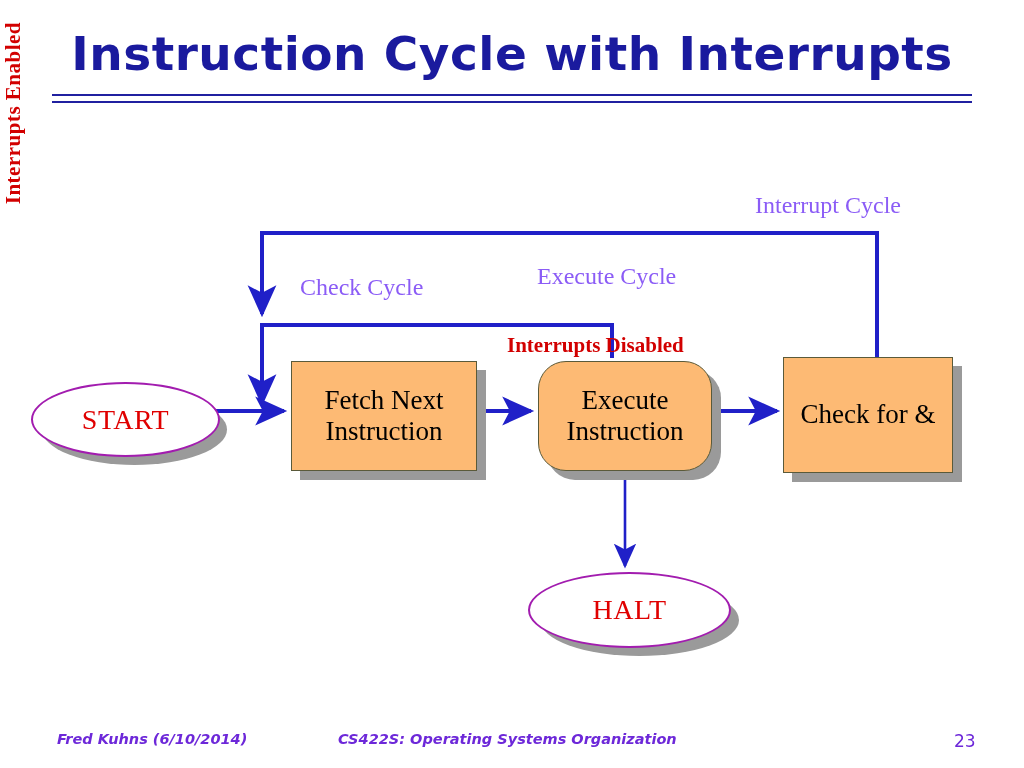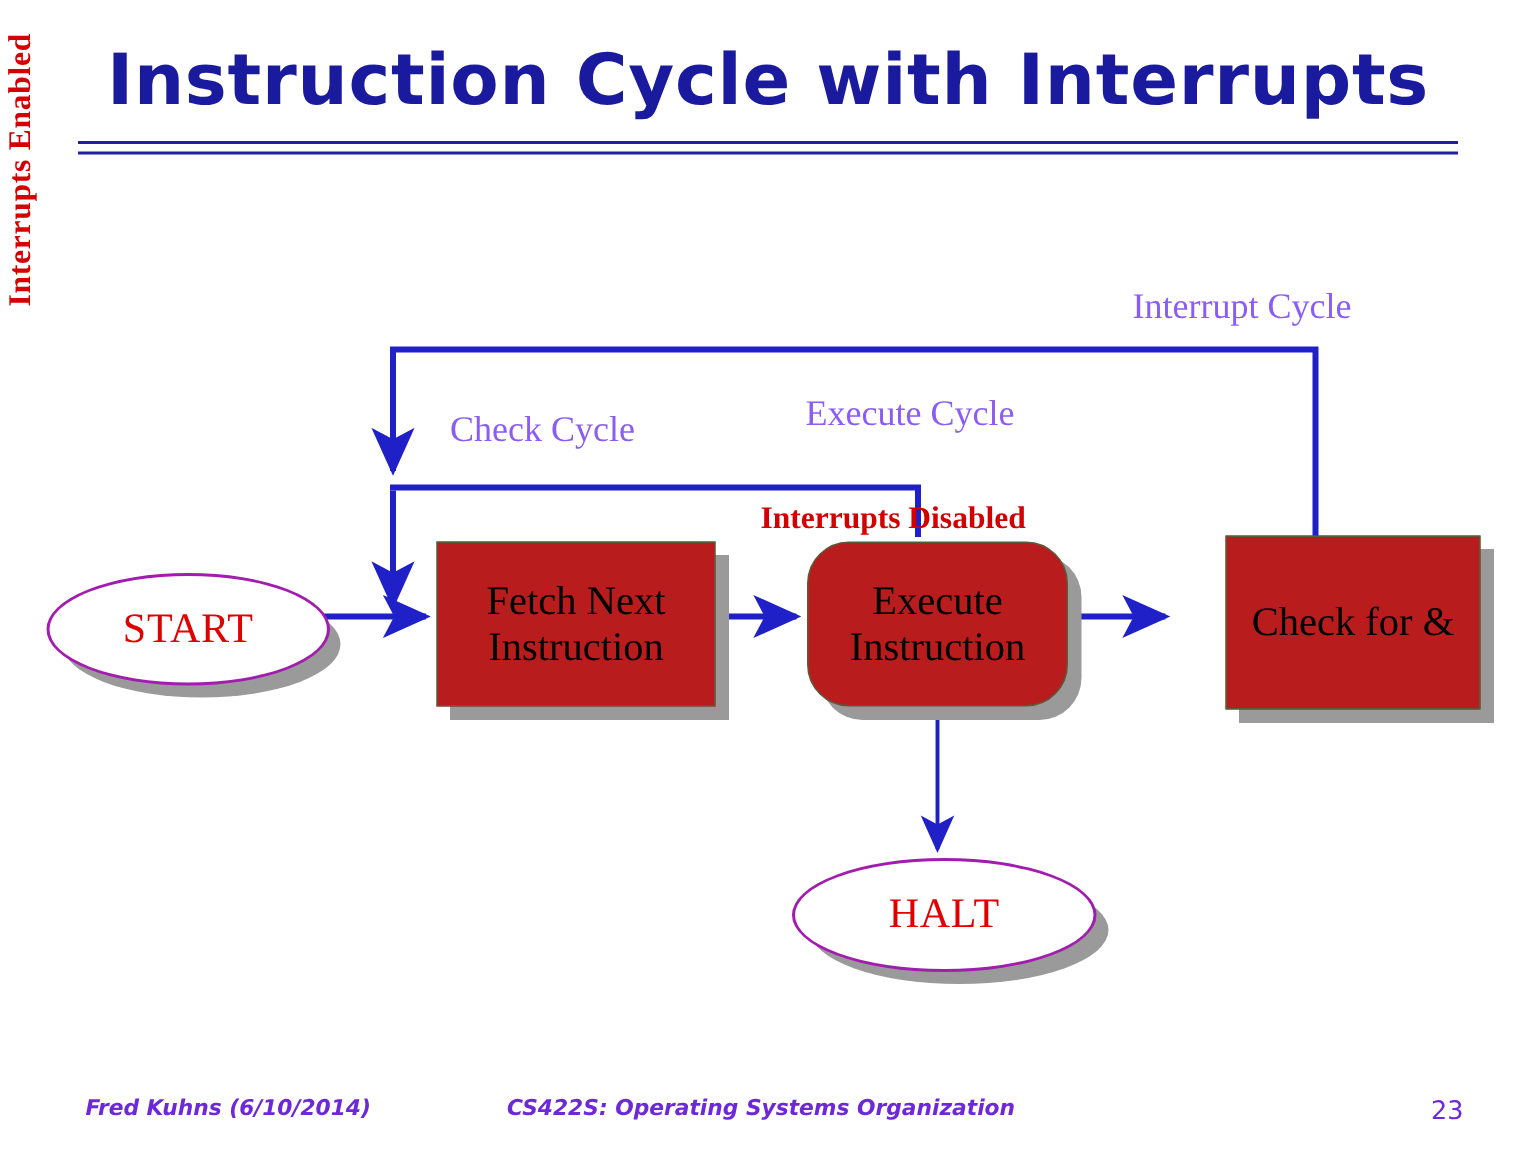--- a/index.html
+++ b/index.html
@@ -19,31 +19,31 @@
   .title-rule{
     position:absolute;left:52px;top:94px;width:920px;height:5px;
     border-top:2px solid #2020a0;border-bottom:2px solid #2020a0;
   }
 
   
   .layer{position:absolute;left:0;top:0;width:1024px;height:768px;}
 
   
   .pbox{
-    position:absolute;background:#b91c1c;border:1px solid #5a5a3a;
+    position:absolute;background:#fdba74;border:1px solid #5a5a3a;
     box-shadow:9px 9px 0 #9a9a9a;
     display:flex;align-items:center;justify-content:center;
   }
   .pbox .ptext{
     font-family:"Liberation Serif",serif;font-size:27px;color:#000;
     line-height:1.16;text-align:center;white-space:nowrap;
   }
   #box-fetch{left:291px;top:361px;width:184px;height:108px;}
   #box-exec{left:538px;top:361px;width:172px;height:108px;border-radius:28px;}
-  #box-check{left:817px;top:357px;width:168px;height:114px;}
+  #box-check{left:783px;top:357px;width:168px;height:114px;}
   #box-check .ptext{white-space:nowrap;}
 
   
   .ellipse{
     position:absolute;background:#ffffff;border:2px solid #a21caf;
     border-radius:50%;display:flex;align-items:center;justify-content:center;
   }
   .ellipse .etext{
     font-family:"Liberation Serif",serif;font-size:28px;color:#e00000;
     letter-spacing:.5px;white-space:nowrap;

